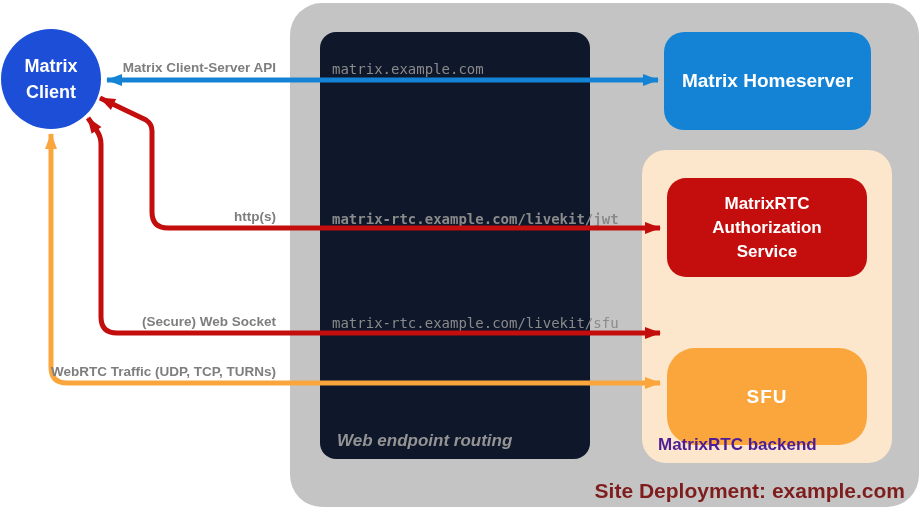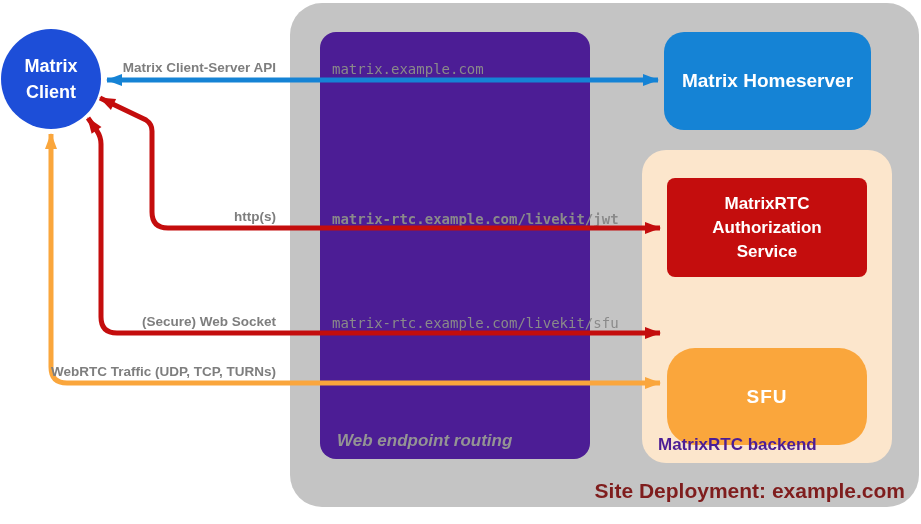--- a/index.html
+++ b/index.html
@@ -3,31 +3,31 @@
 <meta charset="utf-8">
 <style>
   html,body{margin:0;padding:0;background:#fff;}
   body{font-family:"Liberation Sans",sans-serif;}
   .canvas{position:relative;width:921px;height:524px;background:#fff;overflow:hidden;}
 
   
   .outer-box{position:absolute;left:290px;top:3px;width:629px;height:504px;
     background:#c4c4c4;border-radius:32px;}
   .routing-box{position:absolute;left:320px;top:32px;width:270px;height:427px;
-    background:#4c1d95;border-radius:16px;text-align:right;}
+    background:#0f172a;border-radius:16px;text-align:right;}
   .backend-box{position:absolute;left:642px;top:150px;width:250px;height:313px;
     background:#fce6cc;border-radius:24px;}
 
   
   .node{position:absolute;display:flex;align-items:center;justify-content:center;
     color:#fff;font-weight:bold;text-align:center;}
   .node-homeserver{left:664px;top:32px;width:207px;height:98px;background:#1583d5;
     border-radius:20px;font-size:19px;}
   .node-auth{left:25px;top:28px;width:200px;height:99px;background:#c40d0d;
-    border-radius:8px;font-size:17px;line-height:24px;padding:0 28px;box-sizing:border-box;}
+    border-radius:19px;font-size:17px;line-height:24px;padding:0 28px;box-sizing:border-box;}
   .node-sfu{left:25px;top:160px;width:200px;height:97px;background:#faa63c;
     border-radius:28px;font-size:19px;letter-spacing:1px;margin-top:38px;}
   .node-client{left:1px;top:29px;width:100px;height:100px;background:#1d4ed8;
     border-radius:50%;font-size:18px;line-height:26px;padding:0 12px;box-sizing:border-box;}
 
   
   .routing-label{position:absolute;left:17px;bottom:8px;font-size:17px;font-weight:bold;color:#949494;font-style:italic;}
   .backend-label{position:absolute;left:16px;bottom:8px;font-size:17px;font-weight:bold;color:#4c1d95;}
   .site-label{position:absolute;right:14px;bottom:4px;font-size:21px;font-weight:bold;color:#7f1d1d;white-space:nowrap;}
 

